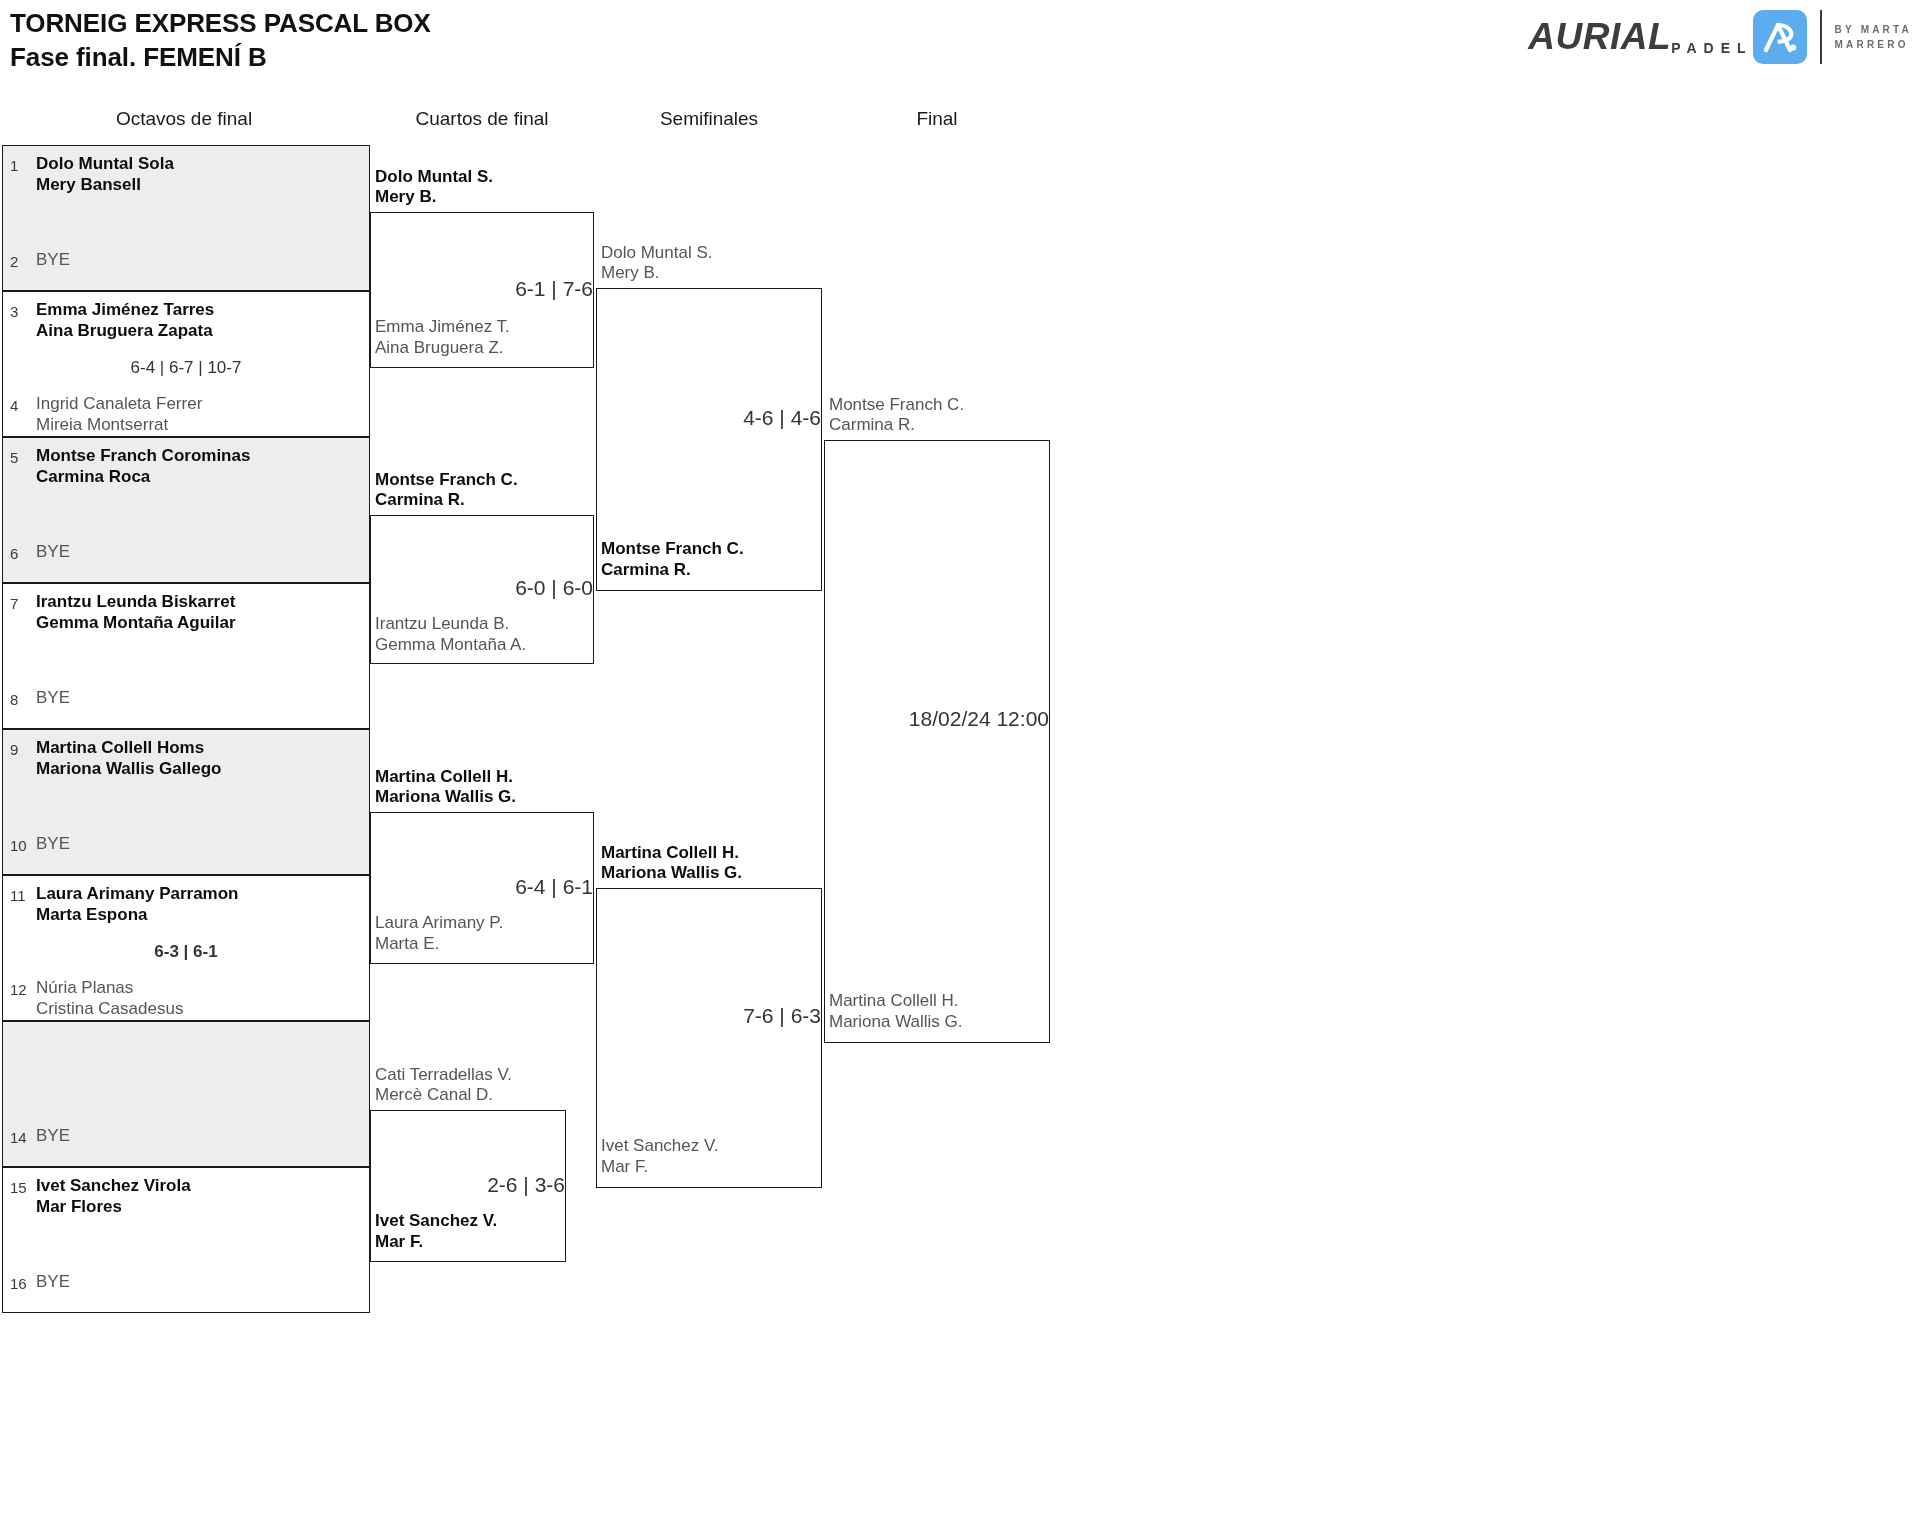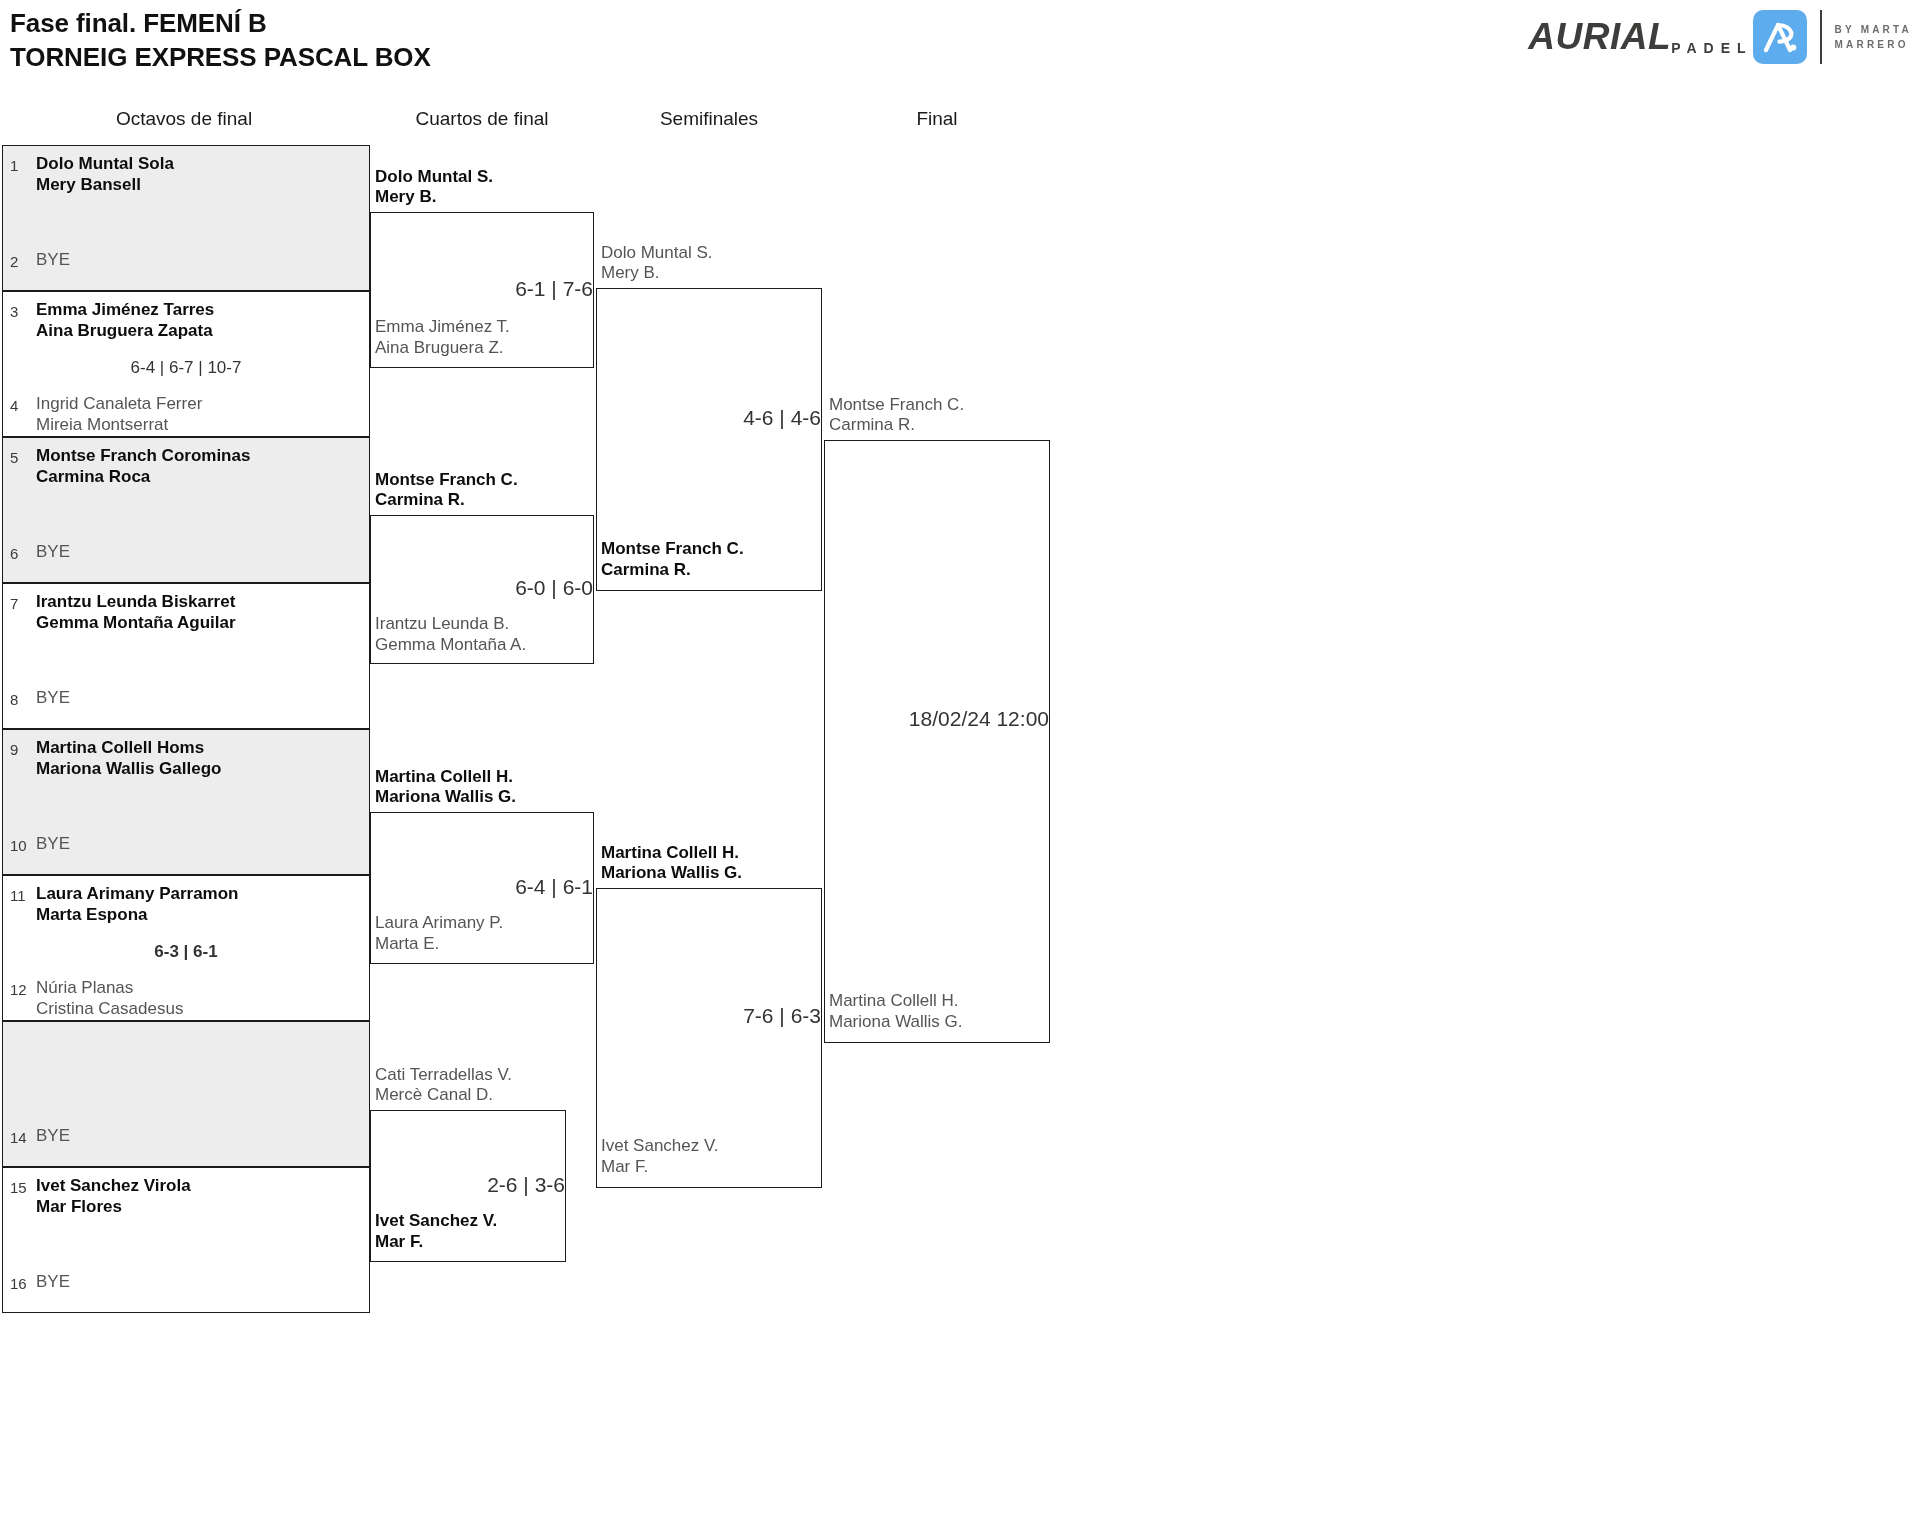--- a/index.html
+++ b/index.html
@@ -183,22 +183,22 @@
   }
   .win  { color: #0d0d0d; font-weight: 700; }
   .lose { color: #555555; font-weight: 400; }
 </style>
 </head>
 <body>
 
 <div id="root">
 
   <div class="title-block">
+    <div class="title-line">TORNEIG EXPRESS PASCAL BOX</div>
     <div class="title-line">Fase final. FEMENÍ B</div>
-    <div class="title-line">TORNEIG EXPRESS PASCAL BOX</div>
   </div>
 
   <div class="logo-block">
     <div class="logo-word">
       <div class="logo-aurial">AURIAL</div>
       <div class="logo-padel">PADEL</div>
     </div>
     <div class="logo-mark">
       <svg width="54" height="54" viewBox="0 0 54 54" aria-hidden="true">
         <path d="M13 40 L25 15 L37 40" fill="none" stroke="#ffffff" stroke-width="4.2" stroke-linecap="round" stroke-linejoin="round"></path>

